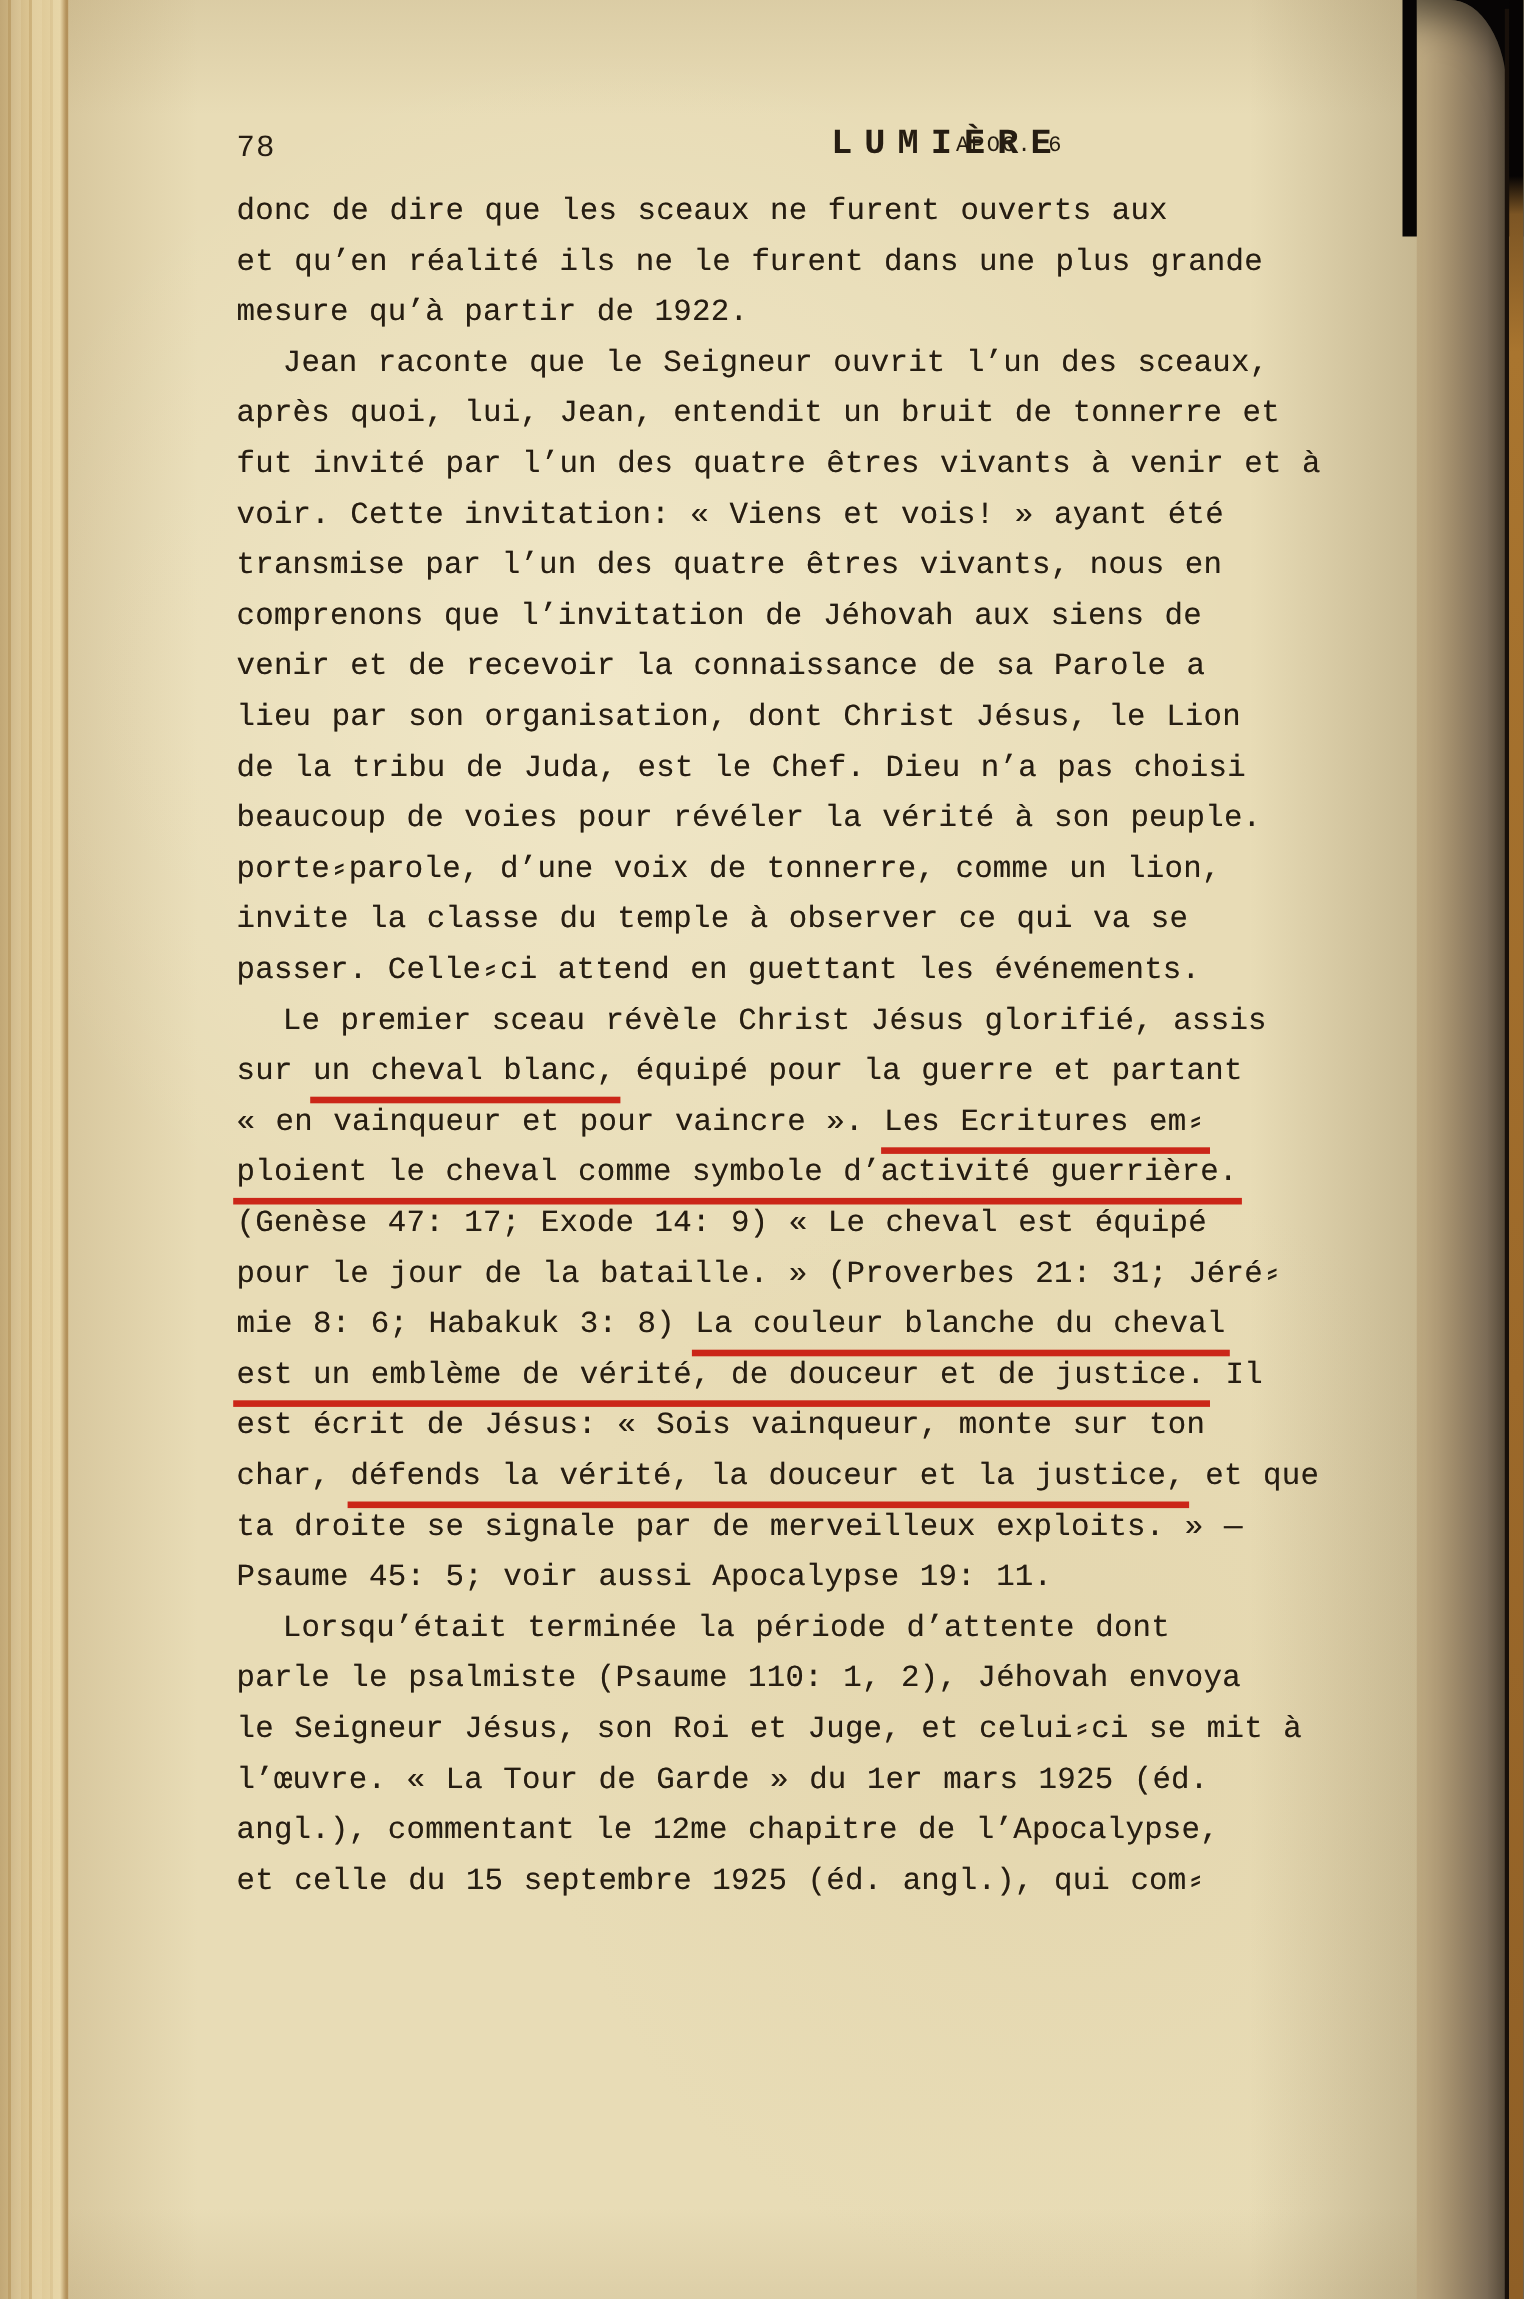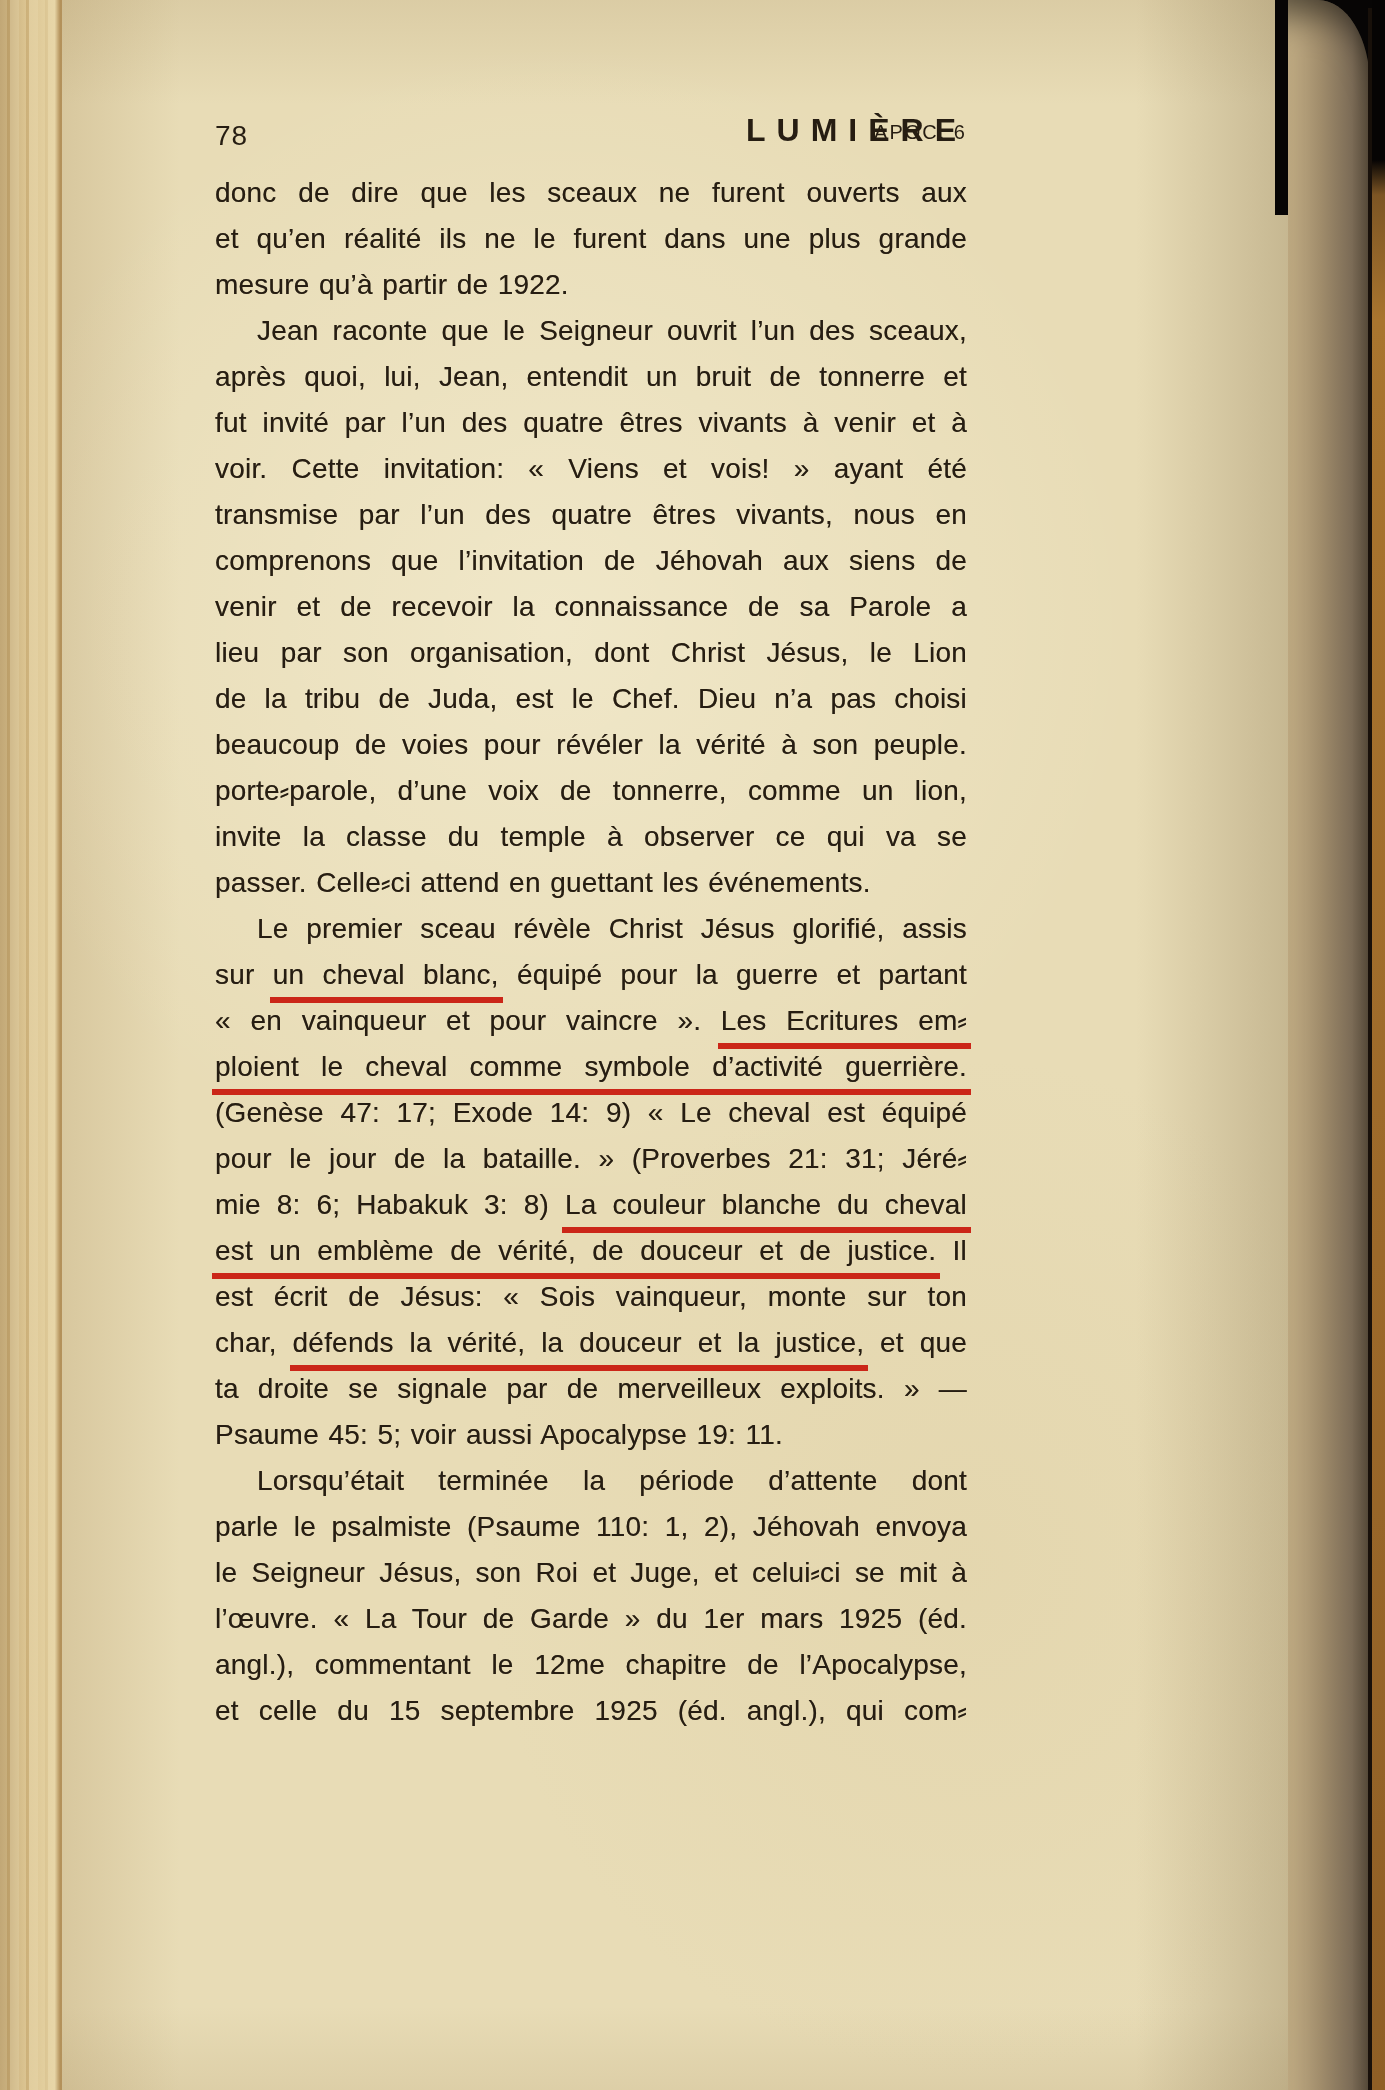--- a/index.html
+++ b/index.html
@@ -1,21 +1,21 @@
 <!DOCTYPE html>
 <html style="--red: #cb2618; --ink: #261d12;"><head>
 <meta charset="utf-8">
 <style>
   html,body{margin:0;padding:0;background:#111;}
   .scan{
     position:relative;
     width:1385px;height:2090px;
     overflow:hidden;
     background:#e8dcb6;
-    font-family:Liberation Sans, sans-serif;
+    font-family:Liberation Mono, monospace;
     color:var(--ink,#261d12);
   }
   
   .paper-tone{
     position:absolute;inset:0;
     background:
       radial-gradient(60% 40% at 40% 30%, rgba(255,252,235,.35), rgba(255,252,235,0) 70%),
       radial-gradient(50% 35% at 70% 75%, rgba(210,190,140,.18), rgba(210,190,140,0) 70%),
       linear-gradient(90deg, rgba(150,115,60,.30) 0%, rgba(150,115,60,0) 13%),
       linear-gradient(270deg, rgba(70,55,32,.55) 0%, rgba(110,88,50,.28) 7%, rgba(110,88,50,0) 18%),

